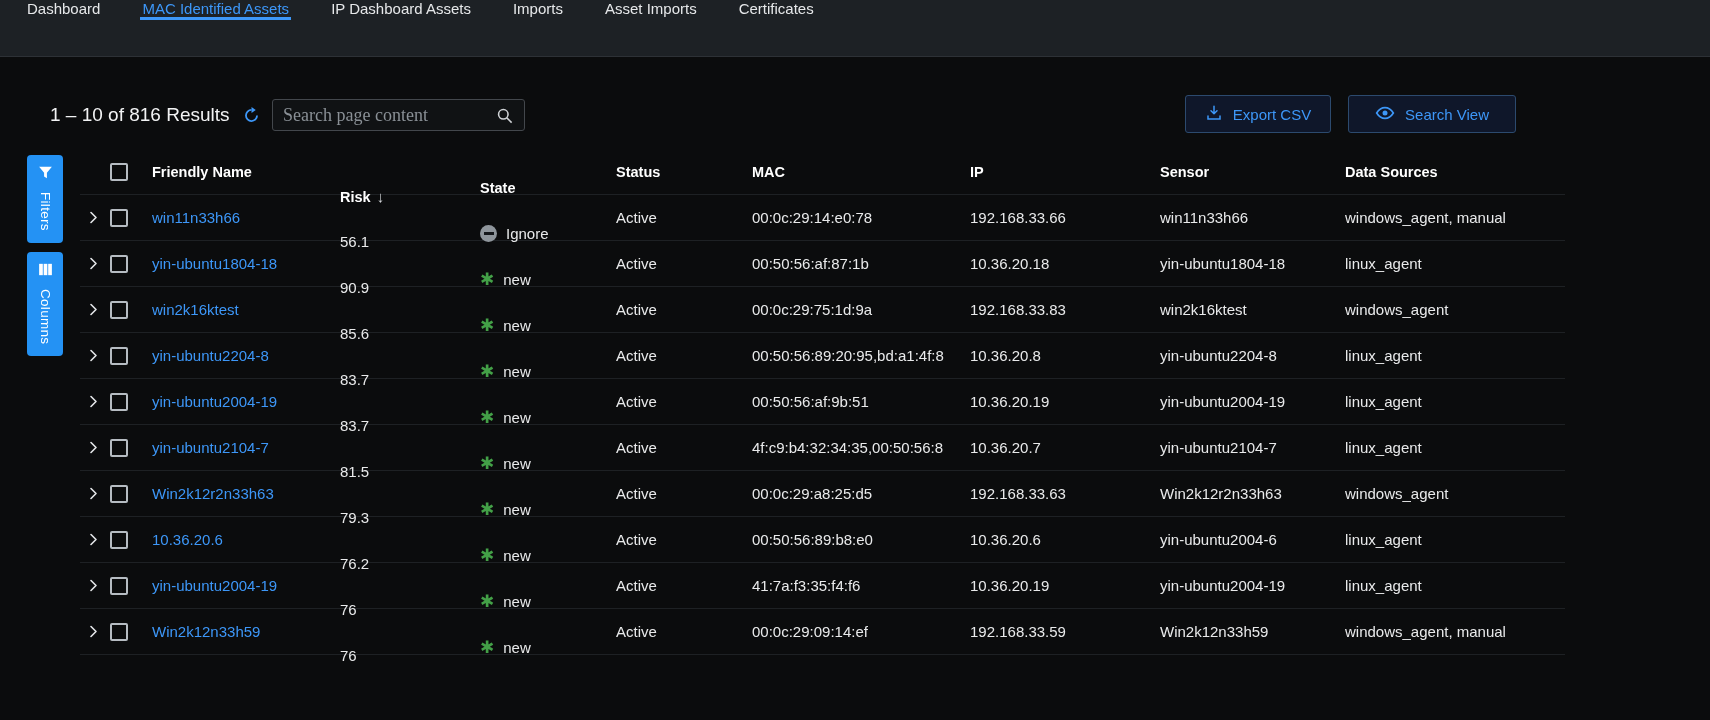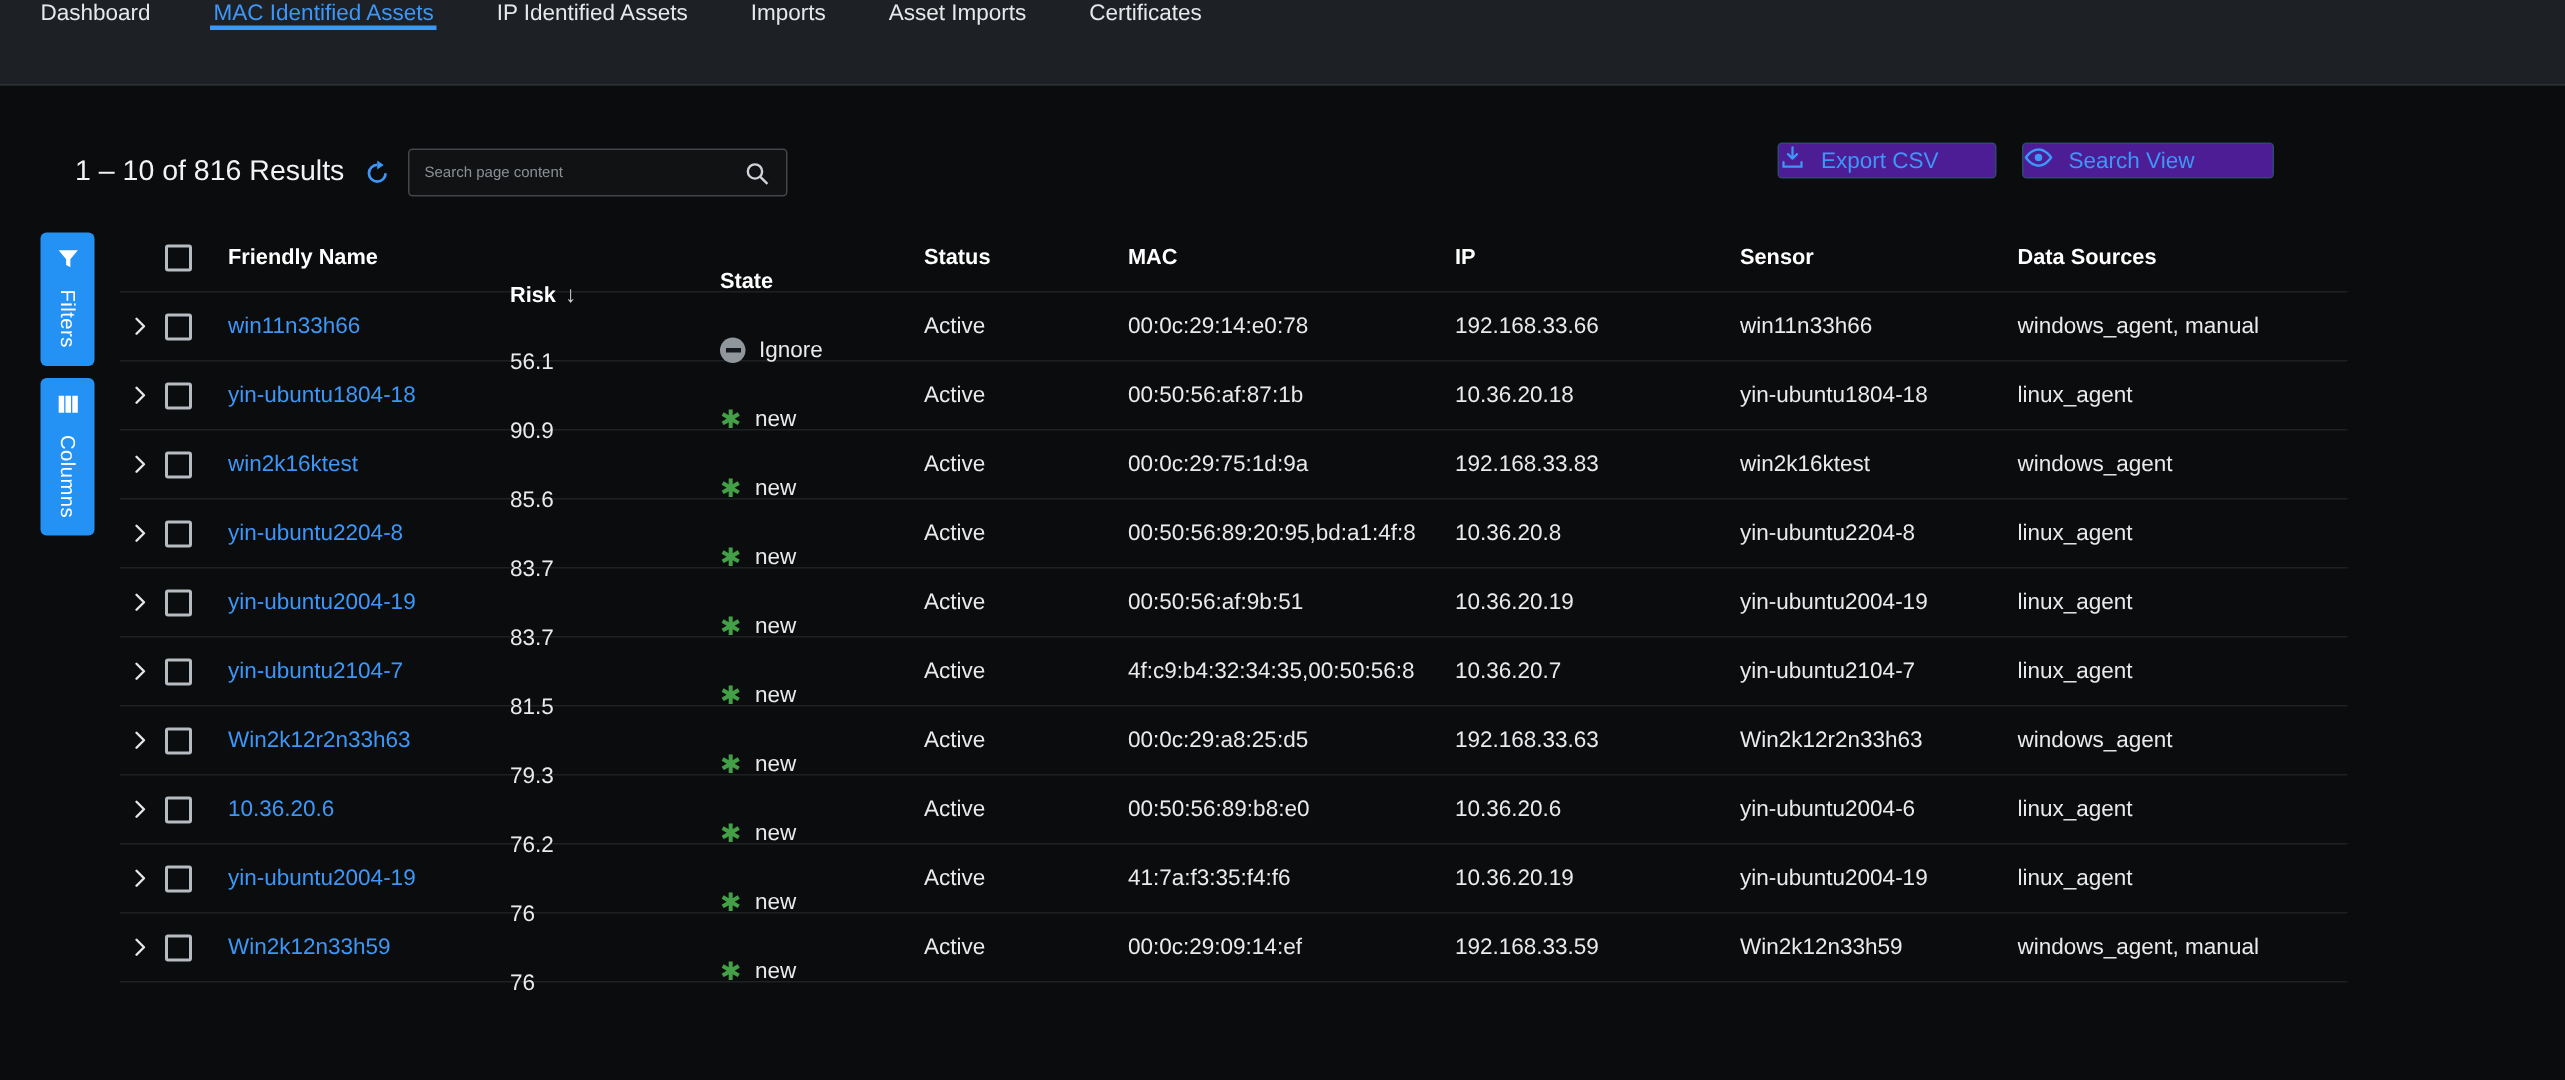--- a/index.html
+++ b/index.html
@@ -39,30 +39,30 @@
   .search-box {
     position:absolute; left:272px; top:4px;
     width:253px; height:32px;
     border:1px solid #43474c; border-radius:3px;
     background:#101214;
     display:flex; align-items:center; padding:0 10px;
   }
   .search-box input {
     flex:1; min-width:0;
     background:transparent; border:none; outline:none;
-    color:#e9eaeb; font-size:10px; font-family:Liberation Sans, sans-serif;
+    color:#e9eaeb; font-size:18px; font-family:Liberation Serif, serif;
   }
   .search-box input::placeholder { color:#8a9096; }
   .search-icon { display:inline-flex; cursor:pointer; }
 
   .btn-outline {
-    position:absolute; top:0; height:24px;
-    display:flex; align-items:center; justify-content:flex-start; gap:10px;
+    position:absolute; top:0; height:38px;
+    display:flex; align-items:center; justify-content:center; gap:10px;
     border:1px solid #2c4a6e; border-radius:3px;
-    background:#4c1d95; color:#3d97f8;
+    background:#0f172a; color:#3d97f8;
     font-size:15px; cursor:pointer; white-space:nowrap;
   }
   .btn-export { right:379px; width:146px; }
   .btn-select { right:194px; width:168px; }
 
   
   .side-btn {
     position:absolute; left:27px; width:36px;
     background:#2492f4; border-radius:4px; color:#fff;
     display:flex; flex-direction:column; align-items:center;
@@ -117,21 +117,21 @@
     left:3.5px; right:3.5px; top:7px; height:3px;
     background:#15181b;
   }
 </style>
 </head>
 <body>
 
 <div class="topnav">
   <div class="tab">Dashboard</div>
   <div class="tab active">MAC Identified Assets</div>
-  <div class="tab">IP Identified Assets</div>
+  <div class="tab">IP Dashboard Assets</div>
   <div class="tab">Imports</div>
   <div class="tab">Asset Imports</div>
   <div class="tab">Certificates</div>
 </div>
 
 <div class="toolbar">
   <div class="results">
     <span>1 – 10 of 816 Results</span>
     <span class="refresh-btn">
       <svg viewBox="0 0 24 24" width="19" height="19">

